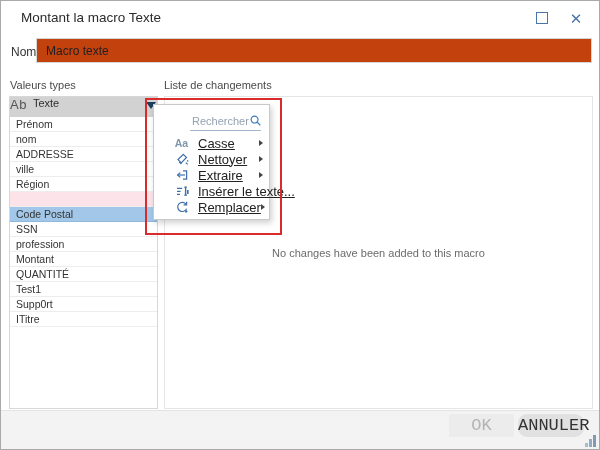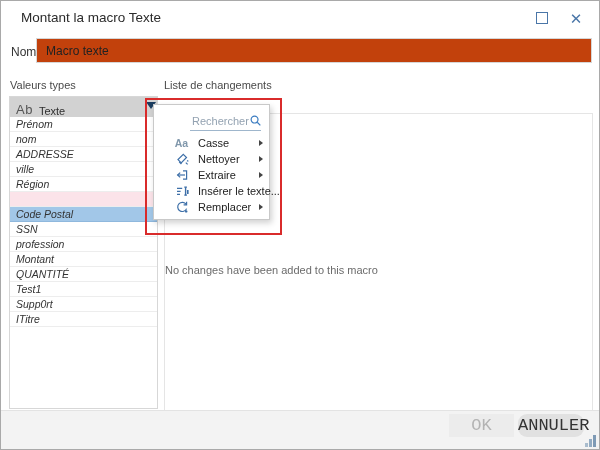--- a/index.html
+++ b/index.html
@@ -26,42 +26,42 @@
   
   .panel-label{position:absolute;top:78px;font-size:11px;color:#4a4a4a;}
   .pl-left{left:9px;}
   .pl-right{left:163px;}
   
   .value-list{
     position:absolute;left:8px;top:95px;width:149px;height:313px;
     background:#fff;border:1px solid #d7d7d7;
   }
   .list-header{
-    height:20px;background:#d2d2d2;display:flex;align-items:flex-end;
-    padding-left:6px;position:relative;
+    height:20px;background:#d2d2d2;display:flex;align-items:flex-start;
+    position:relative;
   }
   .list-header .ab{font-size:13px;color:#555;margin-right:6px;letter-spacing:.5px;}
   .list-header .hl{font-size:11px;color:#2f2f2f;}
   .list-row{
     height:15px;border-bottom:1px solid #ededed;display:flex;align-items:center;
-    padding-left:6px;font-size:10.5px;color:#333;background:#fff;cursor:default;font-style:italic;
+    padding-left:6px;font-size:10.5px;color:#333;background:#fff;cursor:default;
   }
   .list-row.pink{background:#fbe3e9;}
   .list-row.selected{background:#a2c7e8;border-bottom:1px solid #8fb8dd;}
   
   .hdr-tri{
     position:absolute;left:145px;top:101px;width:0;height:0;z-index:4;cursor:pointer;
     border-left:5px solid transparent;border-right:5px solid transparent;
     border-top:7px solid #1c3d5f;
   }
   
   .changes-panel{
     position:absolute;left:163px;top:95px;width:429px;height:313px;
     background:#fff;border:1px solid #e5e5e5;
-    display:flex;align-items:center;justify-content:flex-start;margin-top:17px;
+    display:flex;align-items:center;justify-content:center;
   }
   .empty-msg{font-size:11px;color:#6b6b6b;}
   
   .menu{
     position:absolute;left:152px;top:103px;width:117px;z-index:5;
     background:#fff;border:1px solid #c9c9c9;
     box-shadow:2px 3px 6px rgba(0,0,0,.18);
     padding:3px 0 4px 16px;
   }
   .menu-search{
@@ -70,21 +70,21 @@
   }
   .caret{width:1px;height:13px;background:#333;margin-right:2px;}
   .search-ph{font-size:11px;color:#93a2b1;flex:1;}
   .search-icon{width:13px;height:13px;flex:none;margin-right:1px;}
   .menu-item{
     height:16px;display:flex;align-items:center;padding:0 4px 0 4px;
     cursor:pointer;
   }
   .mi-icon{width:15px;height:14px;flex:none;display:flex;align-items:center;justify-content:center;margin-right:9px;}
   .mi-icon .aa{font-size:10.5px;color:#8097ab;font-weight:bold;letter-spacing:0;}
-  .mi-label{font-size:11px;color:#222;flex:1;white-space:nowrap;}
+  .mi-label{font-size:13px;color:#222;flex:1;white-space:nowrap;text-decoration:underline;}
   .mi-arrow{width:0;height:0;border-top:3.5px solid transparent;border-bottom:3.5px solid transparent;border-left:4.5px solid #444;margin-right:2px;}
   
   .highlight-box{
     position:absolute;left:144px;top:97px;width:137px;height:137px;
     border:2.5px solid #d92b2b;z-index:6;pointer-events:none;
   }
   
   .footer{
     position:absolute;left:0;top:409px;width:598px;height:40px;
     background:#f3f3f3;border-top:1px solid #e3e3e3;

